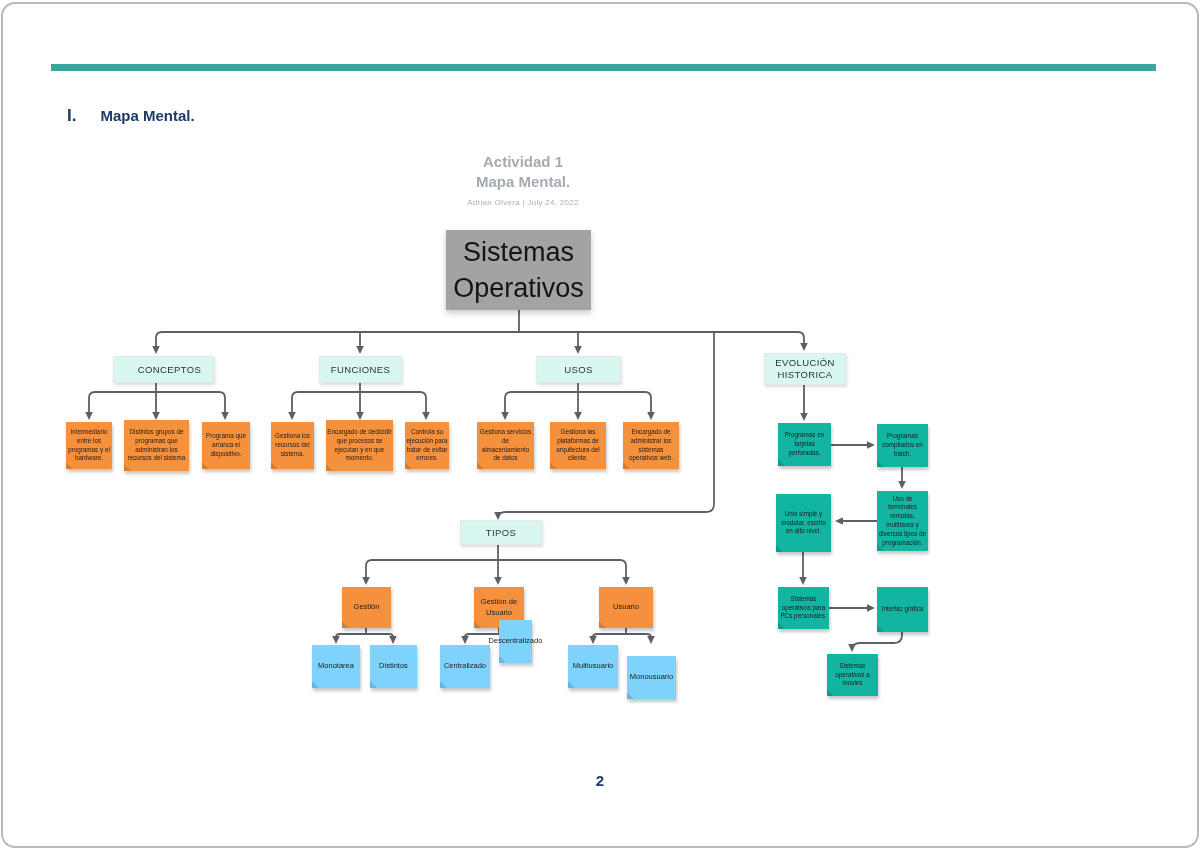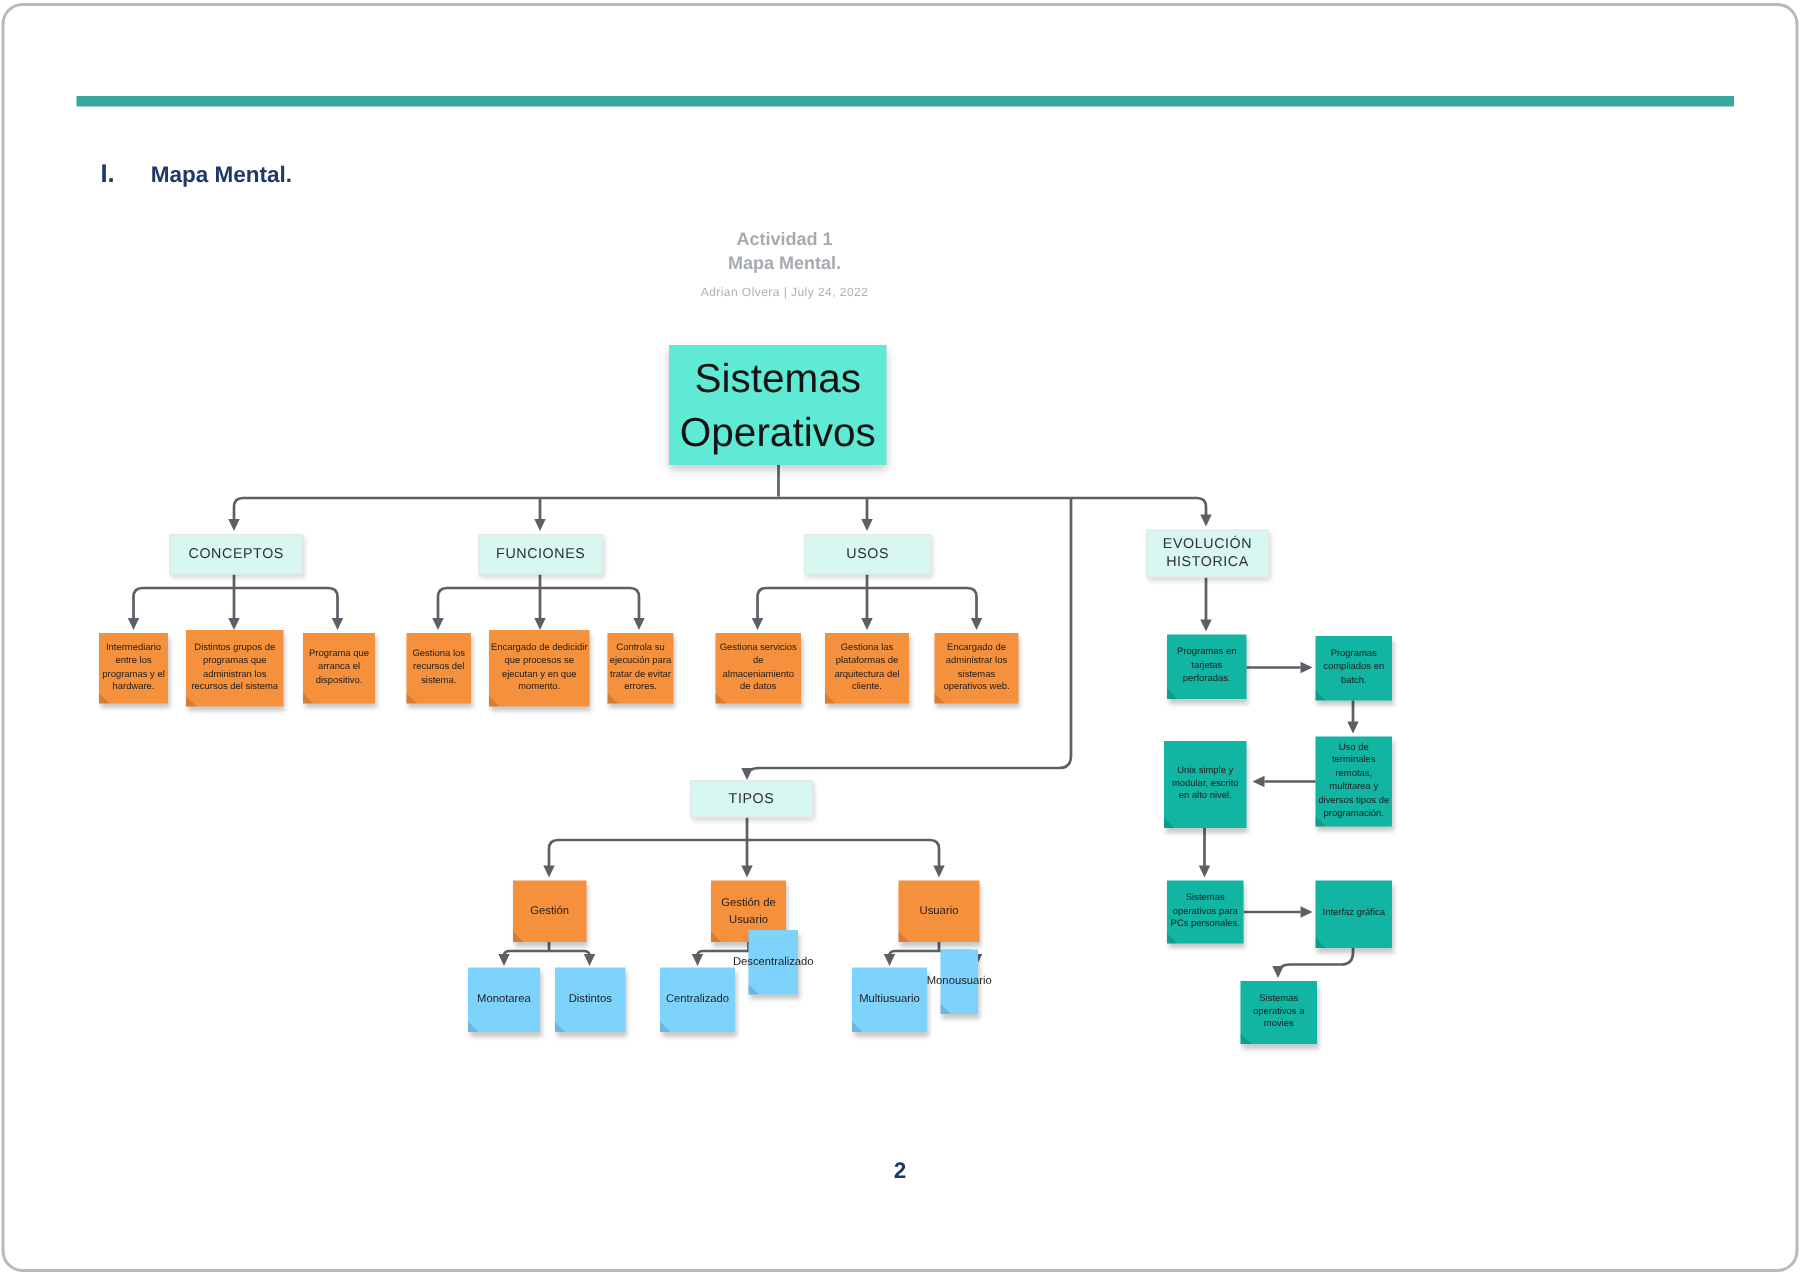--- a/index.html
+++ b/index.html
@@ -4,23 +4,23 @@
 <style>
   html,body{margin:0;padding:0;background:#fff;font-family:"Liberation Sans",sans-serif;}
   .page{position:relative;width:1194px;height:842px;margin:2px auto;background:#fff;
         border:2px solid #b9b9b9;border-radius:14px;overflow:hidden;}
   .top-bar{position:absolute;left:48px;top:60px;width:1105px;height:7px;background:#38a79e;}
   .doc-heading{position:absolute;left:64px;top:102px;display:flex;align-items:baseline;gap:24px;
         color:#1e3a68;font-weight:bold;}
   .doc-heading .num{font-size:17px;}
   .doc-heading .ttl{font-size:15px;}
   .art-header{position:absolute;left:380px;top:148px;width:280px;text-align:center;color:#a6abb1;}
-  .art-header .t{font-size:12px;font-weight:bold;line-height:1.3;}
+  .art-header .t{font-size:15px;font-weight:bold;line-height:1.3;}
   .art-header .b{font-size:8px;margin-top:7px;color:#aab0b6;letter-spacing:.3px;}
-  .root-node{position:absolute;left:443px;top:226px;width:145px;height:80px;background:#5eead4;
+  .root-node{position:absolute;left:443px;top:226px;width:145px;height:80px;background:#a3a3a3;
         display:flex;align-items:center;justify-content:center;text-align:center;
         font-size:27px;color:#141414;line-height:1.35;box-shadow:0 3px 6px rgba(0,0,0,.22);}
   .branch-label{position:absolute;background:#d9f7f1;border:1px solid #e2eae8;
         display:flex;align-items:center;justify-content:center;text-align:center;
         font-size:9.5px;color:#2b3136;letter-spacing:.4px;line-height:1.25;
         box-shadow:1px 2px 3px rgba(0,0,0,.14);}
   .note{position:absolute;display:flex;align-items:center;justify-content:center;text-align:center;
         color:#1d1d1d;line-height:1.4;box-shadow:1px 3px 3px rgba(0,0,0,.22);padding:1px;
         box-sizing:border-box;}
   .note::after{content:"";position:absolute;left:0;bottom:0;width:0;height:0;
@@ -109,21 +109,21 @@
       <polygon points="586.2,632 593.8,632 590,640"></polygon>
       <polygon points="644.2,632 651.8,632 648,640"></polygon>
       <polygon points="864,437.2 864,444.8 872,441"></polygon>
       <polygon points="864,600.2 864,607.8 872,604"></polygon>
       <polygon points="840,513.2 840,520.8 832,517"></polygon>
     </g>
   </svg>
 
   <div class="root-node">Sistemas Operativos</div>
 
-  <div class="branch-label" style="left:110px;top:352px;width:87px;height:25px;">CONCEPTOS</div>
+  <div class="branch-label" style="left:110px;top:352px;width:87px;height:25px;padding-left:12px;">CONCEPTOS</div>
   <div class="branch-label" style="left:316px;top:352px;width:81px;height:25px;">FUNCIONES</div>
   <div class="branch-label" style="left:533px;top:352px;width:83px;height:25px;">USOS</div>
   <div class="branch-label" style="left:761px;top:349px;width:80px;height:30px;">EVOLUCIÓN HISTORICA</div>
   <div class="branch-label" style="left:457px;top:516px;width:80px;height:23px;">TIPOS</div>
 
   <div class="note orange" style="left:63px;top:418px;width:46px;height:47px;">Intermediario entre los programas y el hardware.</div>
   <div class="note orange" style="left:121px;top:416px;width:65px;height:51px;">Distintos grupos de programas que administran los recursos del sistema</div>
   <div class="note orange" style="left:199px;top:418px;width:48px;height:47px;">Programa que arranca el dispositivo.</div>
 
   <div class="note orange" style="left:268px;top:418px;width:43px;height:47px;">Gestiona los recursos del sistema.</div>
@@ -144,17 +144,17 @@
 
   <div class="note orange md" style="left:339px;top:583px;width:49px;height:41px;">Gestión</div>
   <div class="note orange md" style="left:471px;top:583px;width:50px;height:41px;">Gestión de Usuario</div>
   <div class="note orange md" style="left:596px;top:583px;width:54px;height:41px;">Usuario</div>
 
   <div class="note yellow" style="left:309px;top:641px;width:48px;height:43px;">Monotarea</div>
   <div class="note yellow" style="left:367px;top:641px;width:47px;height:43px;">Distintos</div>
   <div class="note yellow" style="left:437px;top:641px;width:50px;height:43px;">Centralizado</div>
   <div class="note yellow" style="left:496px;top:616px;width:33px;height:43px;">Descentralizado</div>
   <div class="note yellow" style="left:565px;top:641px;width:50px;height:43px;">Multiusuario</div>
-  <div class="note yellow" style="left:624px;top:629px;width:25px;height:43px;">Monousuario</div>
+  <div class="note yellow" style="left:624px;top:652px;width:49px;height:43px;">Monousuario</div>
 
   <div class="page-number">2</div>
 
 </div>
 
 </body></html>

